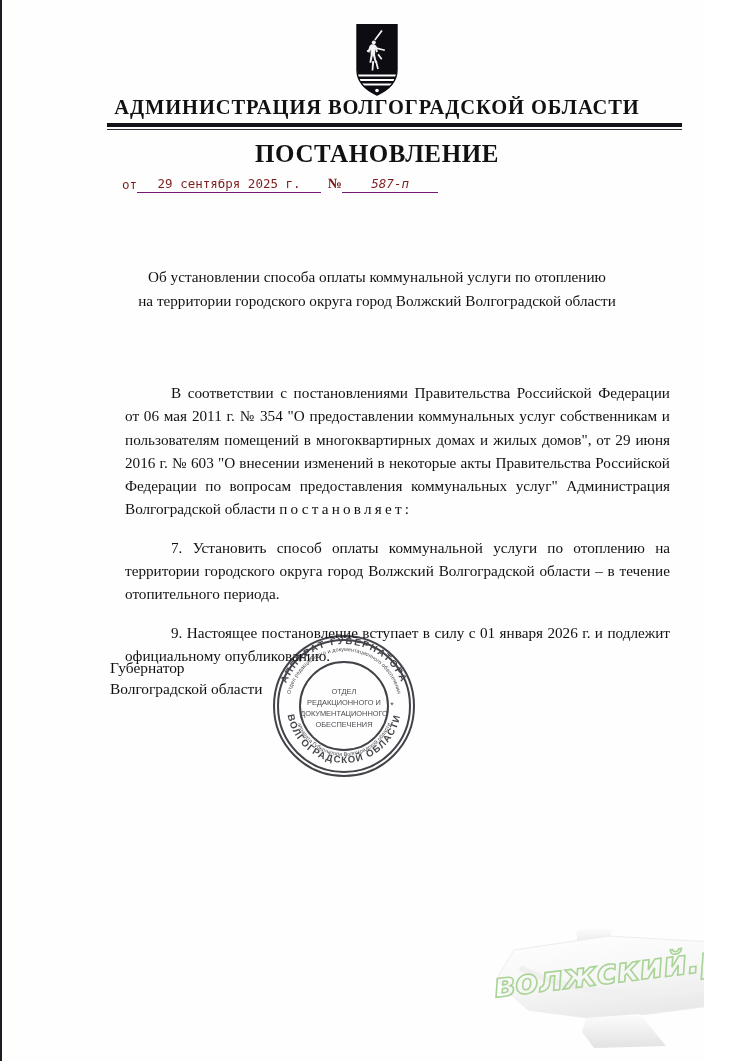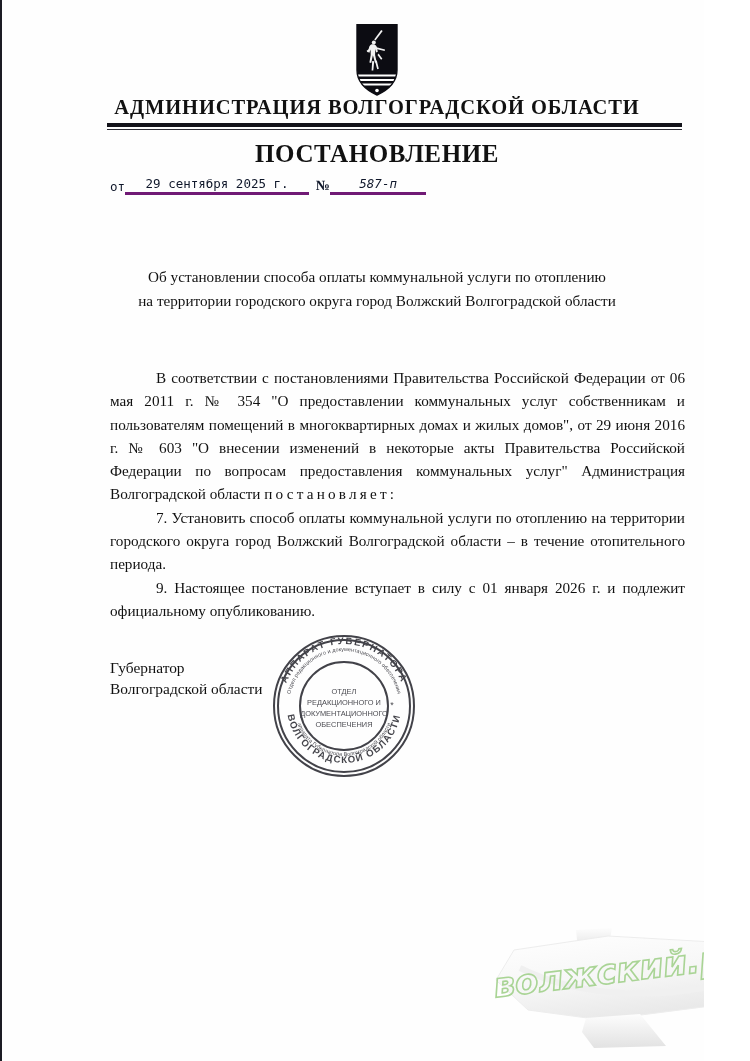--- a/index.html
+++ b/index.html
@@ -74,30 +74,30 @@
     text-align: center;
     font-weight: bold;
     font-size: 25px;
     letter-spacing: 0.6px;
   }
 
   
   .dateline {
     position: absolute;
     top: 176px;
-    left: 108px;
+    left: 120px;
     display: flex;
     align-items: flex-end;
     font-family: "DejaVu Sans Mono", "Liberation Mono", monospace;
     font-size: 12.5px;
-    color: #0f172a;
+    color: #7f1d1d;
   }
   .dl-label { padding-bottom: 1px; }
   .dl-field {
-    border-bottom: 3px solid #701a75;
+    border-bottom: 1px solid #701a75;
     padding: 0 6px 1px 6px;
     white-space: nowrap;
   }
   .dl-field.date { min-width: 172px; text-align: center; }
   .dl-field.num  { min-width: 84px;  text-align: center; font-style: italic; }
   .dl-no {
     padding: 0 0 1px 7px;
     font-family: "Liberation Serif", "DejaVu Serif", serif;
     font-size: 14px;
     font-weight: bold;
@@ -119,21 +119,21 @@
   .body {
     position: absolute;
     top: 366px;
     left: 108px;
     width: 575px;
     font-size: 15.2px;
     line-height: 23.3px;
     text-align: justify;
   }
   .body p {
-    margin: 0;
+    margin: 15px;
     text-indent: 46px;
     text-align: justify;
     text-align-last: left;
   }
   .body p.j {
     
   }
   .spaced {
     letter-spacing: 3.2px;
   }

